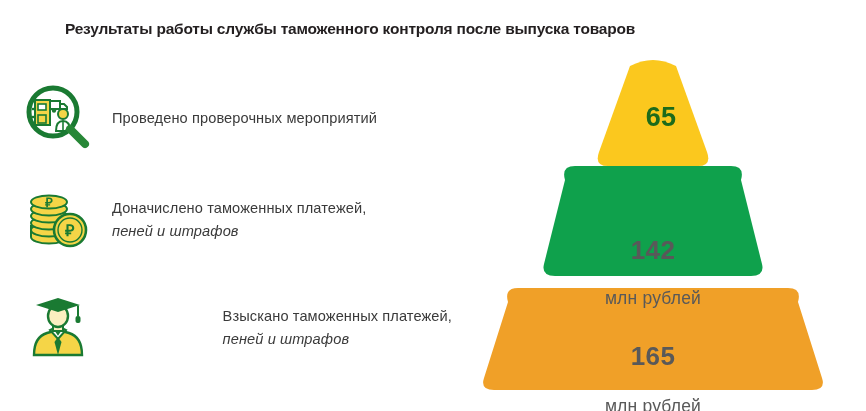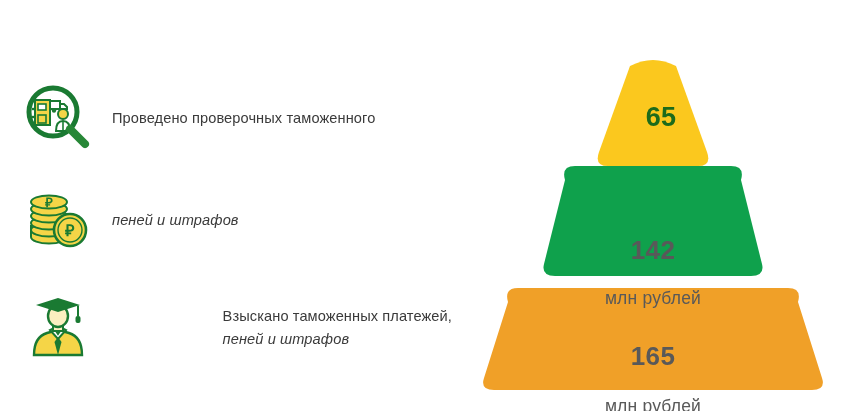--- a/index.html
+++ b/index.html
@@ -126,20 +126,21 @@
     color: #595959;
     left: 0px;
   }
 </style>
 </head>
 <body>
 
 <div id="canvas">
 
   <div class="title-block">
+    <span class="title-line">Результаты работы службы таможенного контроля после выпуска товаров</span>
   </div>
 
   <div class="legend">
 
     <div class="legend-row r1">
       <span class="legend-icon">
         <svg width="70" height="70" viewBox="0 0 70 70">
 
           <circle cx="30" cy="29" r="23" fill="#ffffff"></circle>
 
@@ -161,21 +162,21 @@
             <line x1="40" y1="38" x2="40" y2="48" stroke="#1a7a32" stroke-width="1.6"></line>
           </g>
 
           <circle cx="30" cy="29" r="24" fill="none" stroke="#1a7a32" stroke-width="5"></circle>
 
           <line x1="47" y1="46" x2="62" y2="61" stroke="#2f8f3a" stroke-width="8" stroke-linecap="round"></line>
           <line x1="47" y1="46" x2="62" y2="61" stroke="#1a7a32" stroke-width="8" stroke-linecap="round" opacity="0.35"></line>
         </svg>
       </span>
       <span class="legend-text">
-        <span>Проведено проверочных таможенного</span>
+        <span>Проведено проверочных мероприятий</span>
       </span>
     </div>
 
     <div class="legend-row r2">
       <span class="legend-icon">
         <svg width="70" height="70" viewBox="0 0 70 70">
 
           <g stroke="#1a7a32" stroke-width="2">
             <ellipse cx="26" cy="52" rx="18" ry="6.5" fill="#F5D547"></ellipse>
             <rect x="8" y="40" width="36" height="12" fill="#F5D547" stroke="none"></rect>
@@ -189,20 +190,21 @@
           </g>
 
           <text x="26" y="22" font-family="'Liberation Sans', sans-serif" font-size="13" font-weight="bold" fill="#1a7a32" text-anchor="middle">₽</text>
 
           <circle cx="47" cy="45" r="16" fill="#F5D547" stroke="#1a7a32" stroke-width="2.6"></circle>
           <circle cx="47" cy="45" r="12" fill="none" stroke="#1a7a32" stroke-width="1.4"></circle>
           <text x="47" y="51" font-family="'Liberation Sans', sans-serif" font-size="16" font-weight="bold" fill="#1a7a32" text-anchor="middle">₽</text>
         </svg>
       </span>
       <span class="legend-text">
+        <span>Доначислено таможенных платежей,</span>
         <span class="l2">пеней и штрафов</span>
       </span>
     </div>
 
     <div class="legend-row r3">
       <span class="legend-icon">
         <svg width="70" height="70" viewBox="0 0 70 70">
 
           <path d="M11 62 q0 -18 13 -22 l11 -3 l11 3 q13 4 13 22 Z" fill="#F5D547" stroke="#1a7a32" stroke-width="2.4"></path>
 

